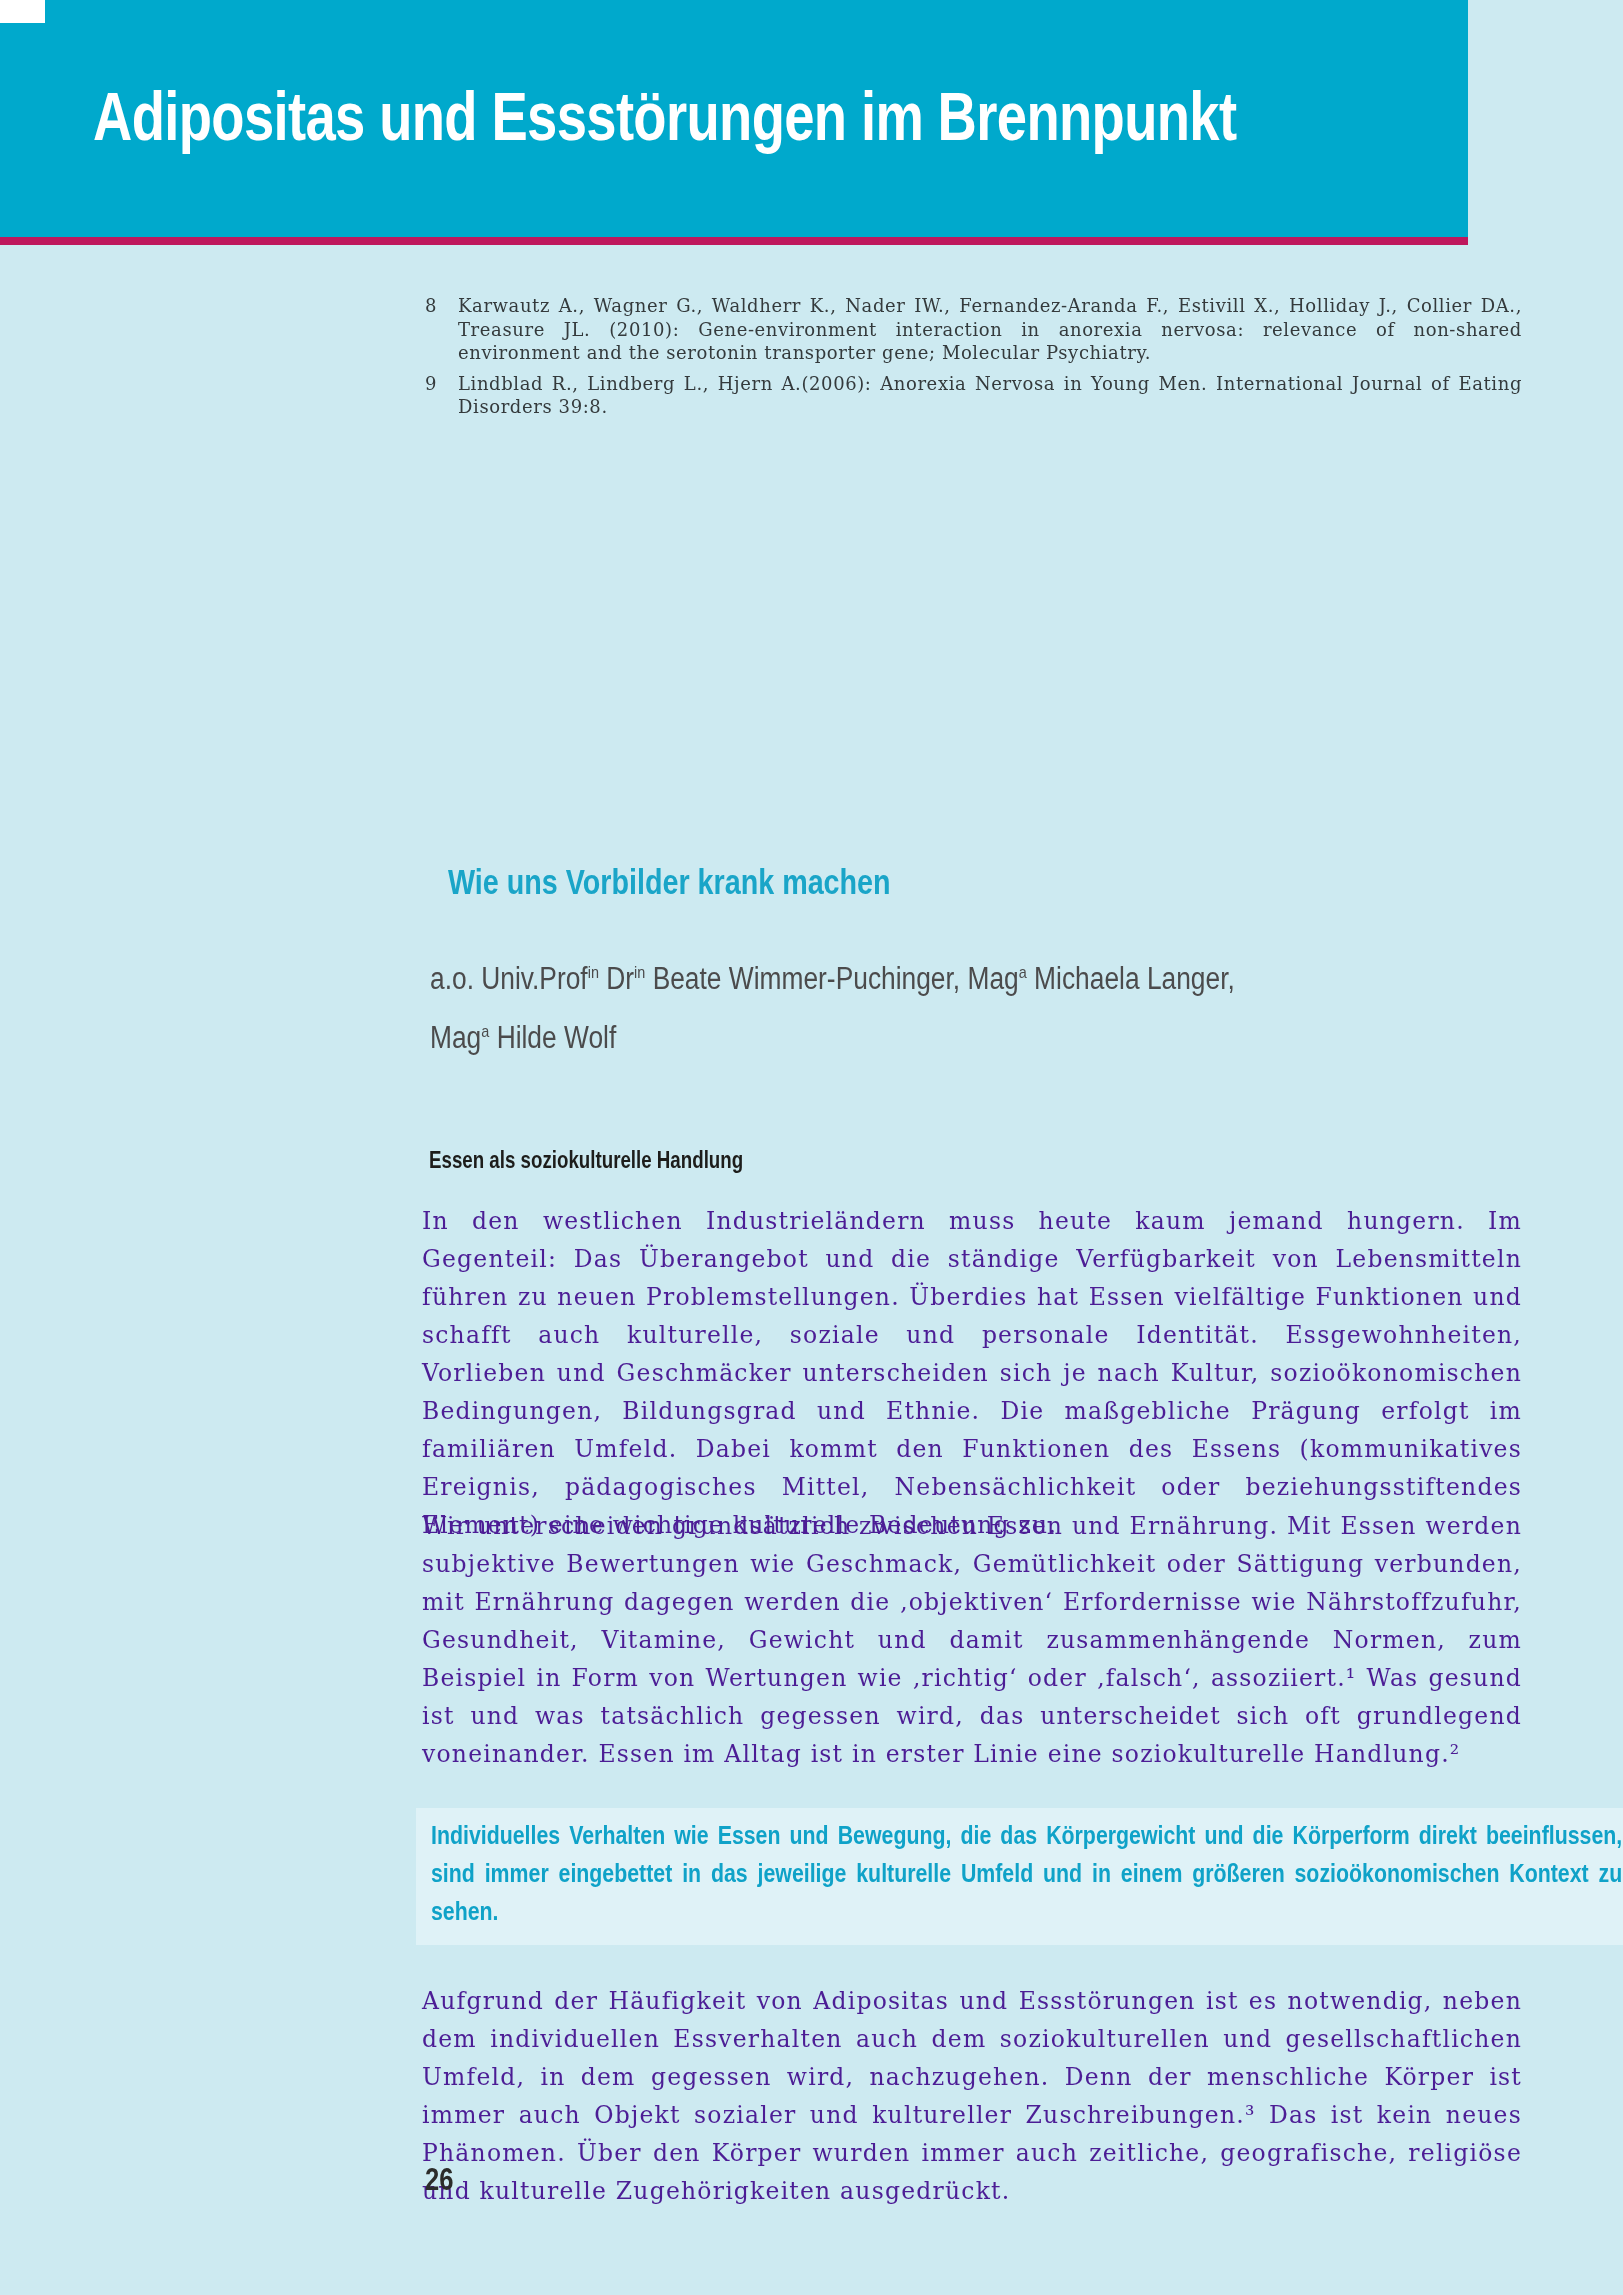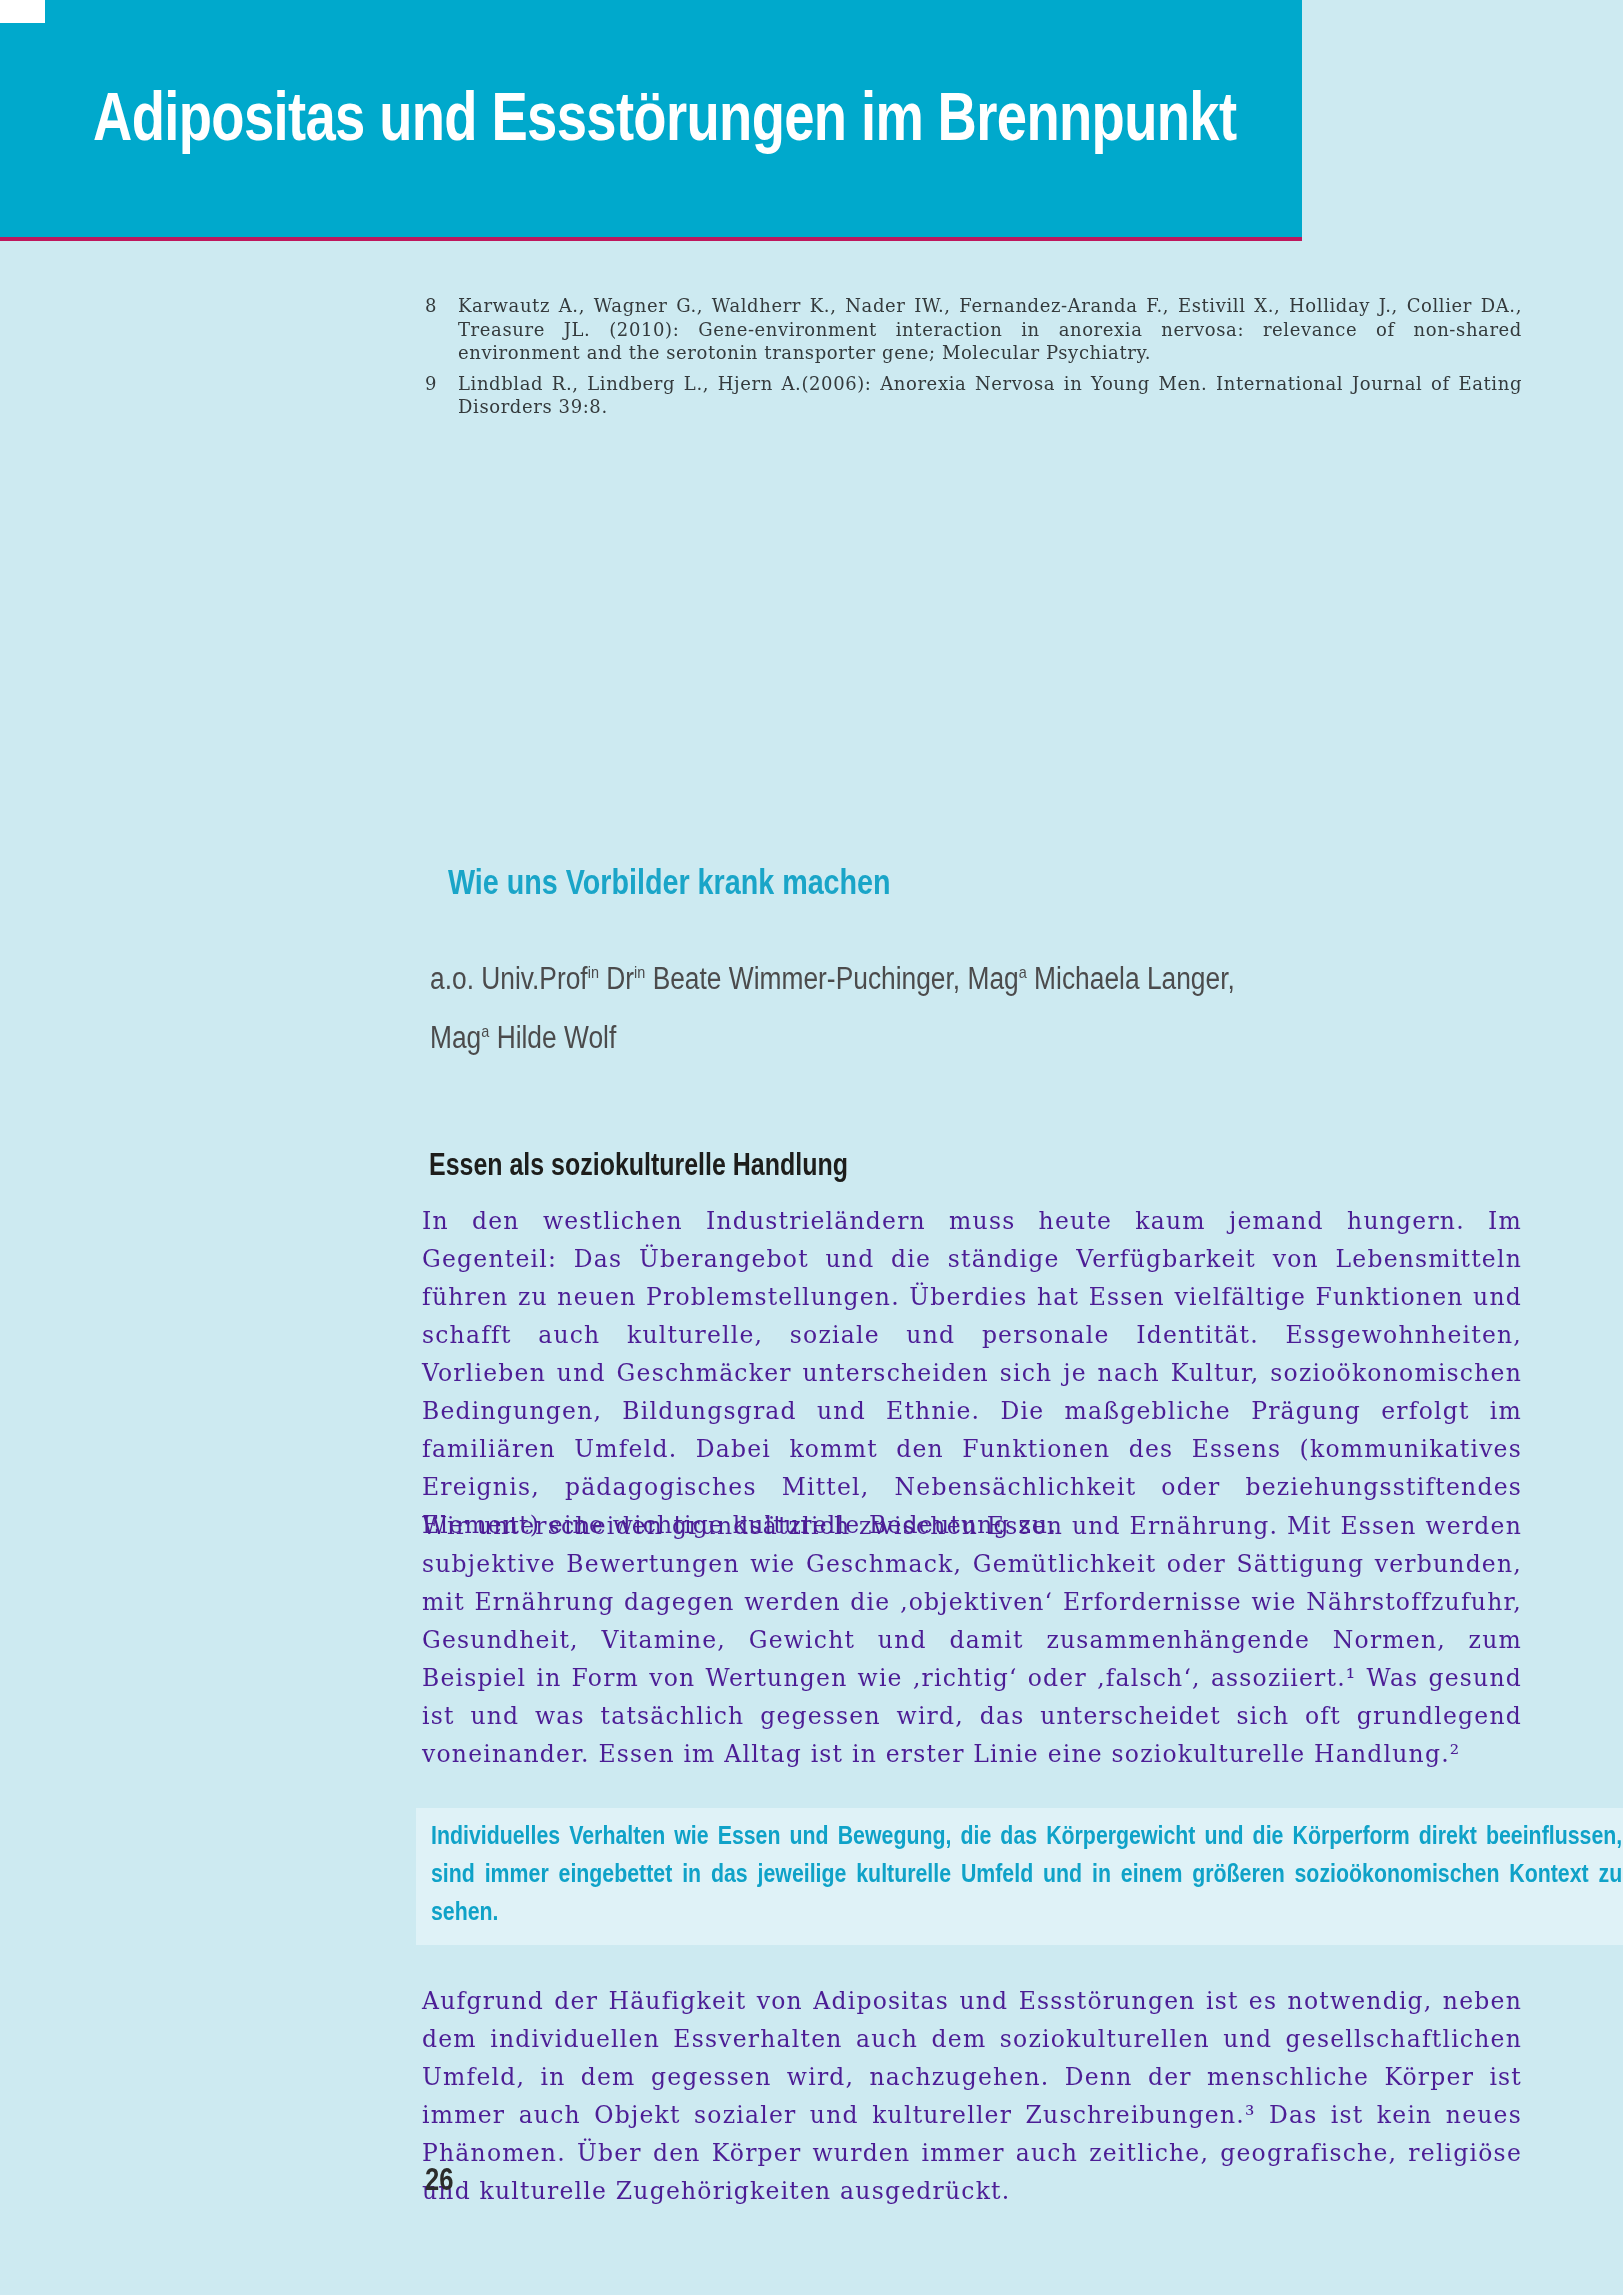--- a/index.html
+++ b/index.html
@@ -11,22 +11,22 @@
   }
   .abs{position:absolute;}
   
   .cx{display:inline-block;transform-origin:0 0;white-space:nowrap;}
   .cx78{transform:scaleX(.78);}
   .cx80{transform:scaleX(.80);}
   .cx82{transform:scaleX(.82);}
   .cx85{transform:scaleX(.85);}
 
   .banner{
-    left:0;top:0;width:1302px;height:237px;
-    border-bottom:4px solid #be185d;
+    left:0;top:0;width:1468px;height:237px;
+    border-bottom:8px solid #be185d;
   }
   .banner-title{
     position:absolute;left:93px;top:77px;
     font-size:68px;font-weight:bold;color:#ffffff;
     letter-spacing:-0.8px;
   }
   .corner-notch{
     left:0;top:0;width:45px;height:23px;background:#ffffff;
   }
 
@@ -55,21 +55,21 @@
   .authors{
     left:430px;top:943px;
     font-size:31px;font-weight:normal;line-height:59px;
     color:#4b4b4c;
   }
   .authors .line{display:block;height:59px;}
   .authors sup{font-size:17px;vertical-align:10.6px;letter-spacing:0;}
 
   .section-heading{
     left:429px;top:1146px;
-    font-size:32px;font-weight:bold;color:#1d1d1b;
+    font-size:24px;font-weight:bold;color:#1d1d1b;
   }
 
   .body-par{
     left:422px;width:1100px;
     font-family:"DejaVu Serif",serif;
     font-size:23.5px;line-height:38px;letter-spacing:1.2px;
     color:#4c1d95;text-align:justify;
   }
   .p1{top:1202px;}
   .p2{top:1507px;}

